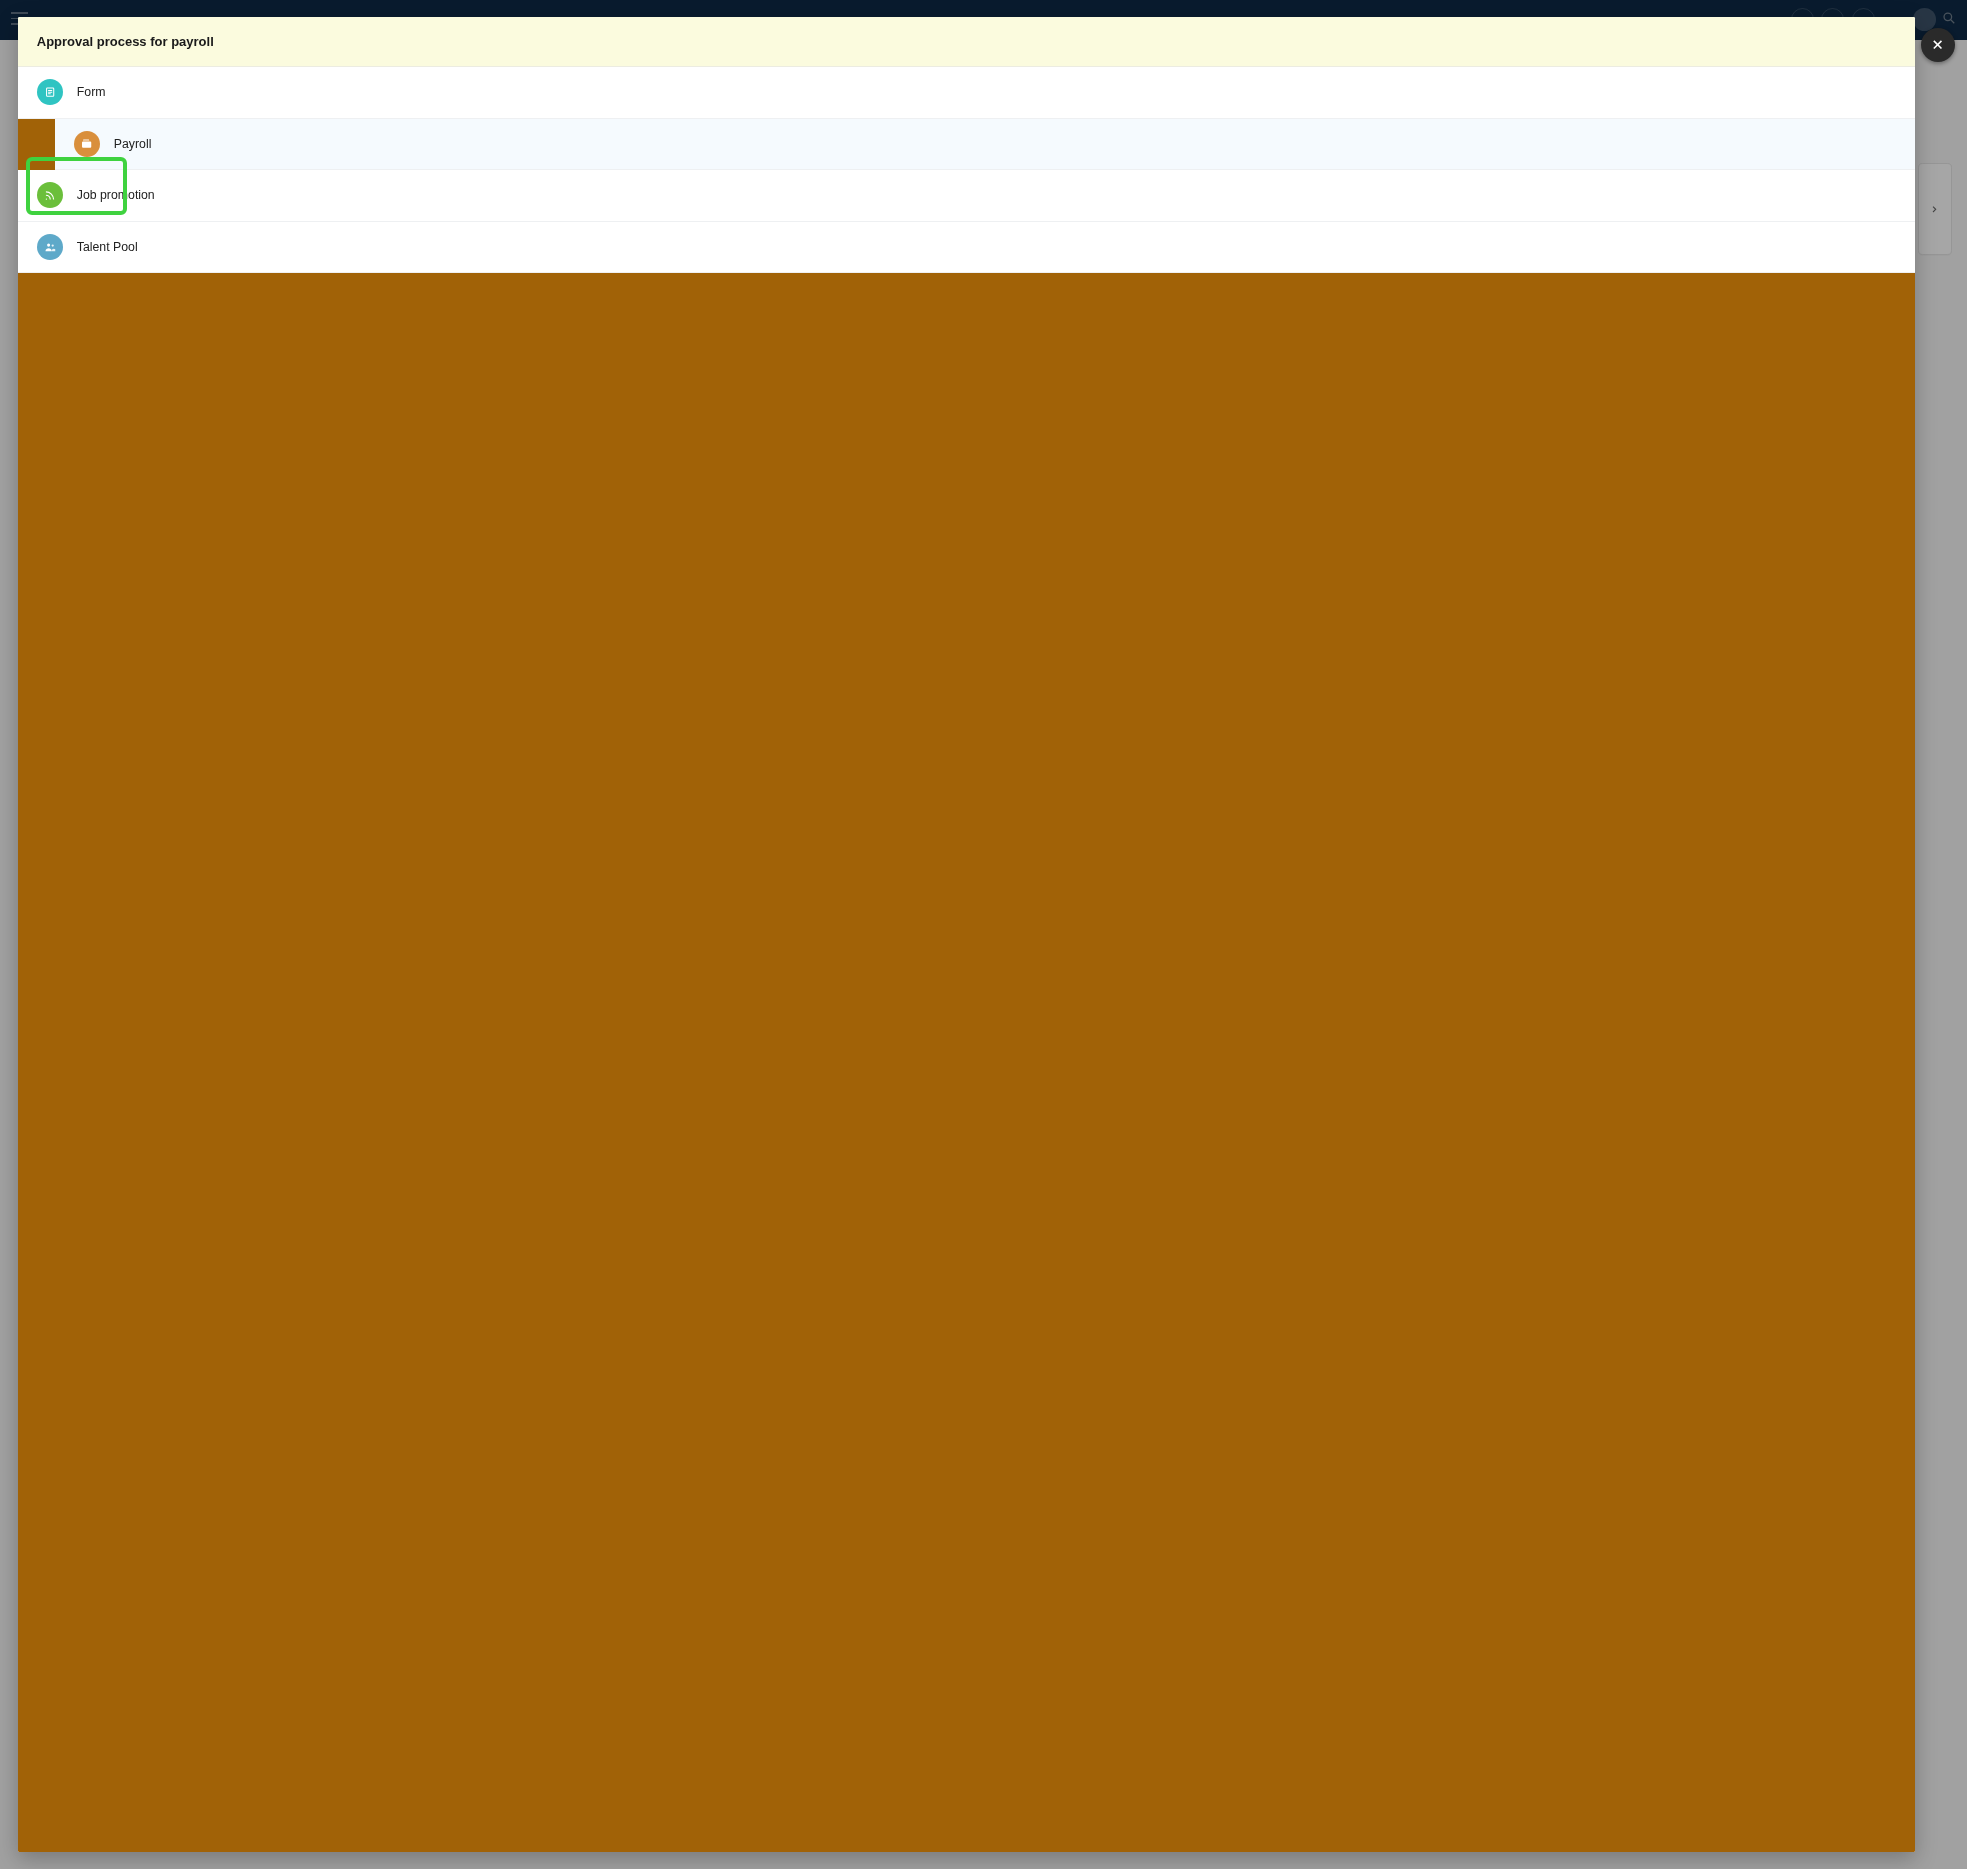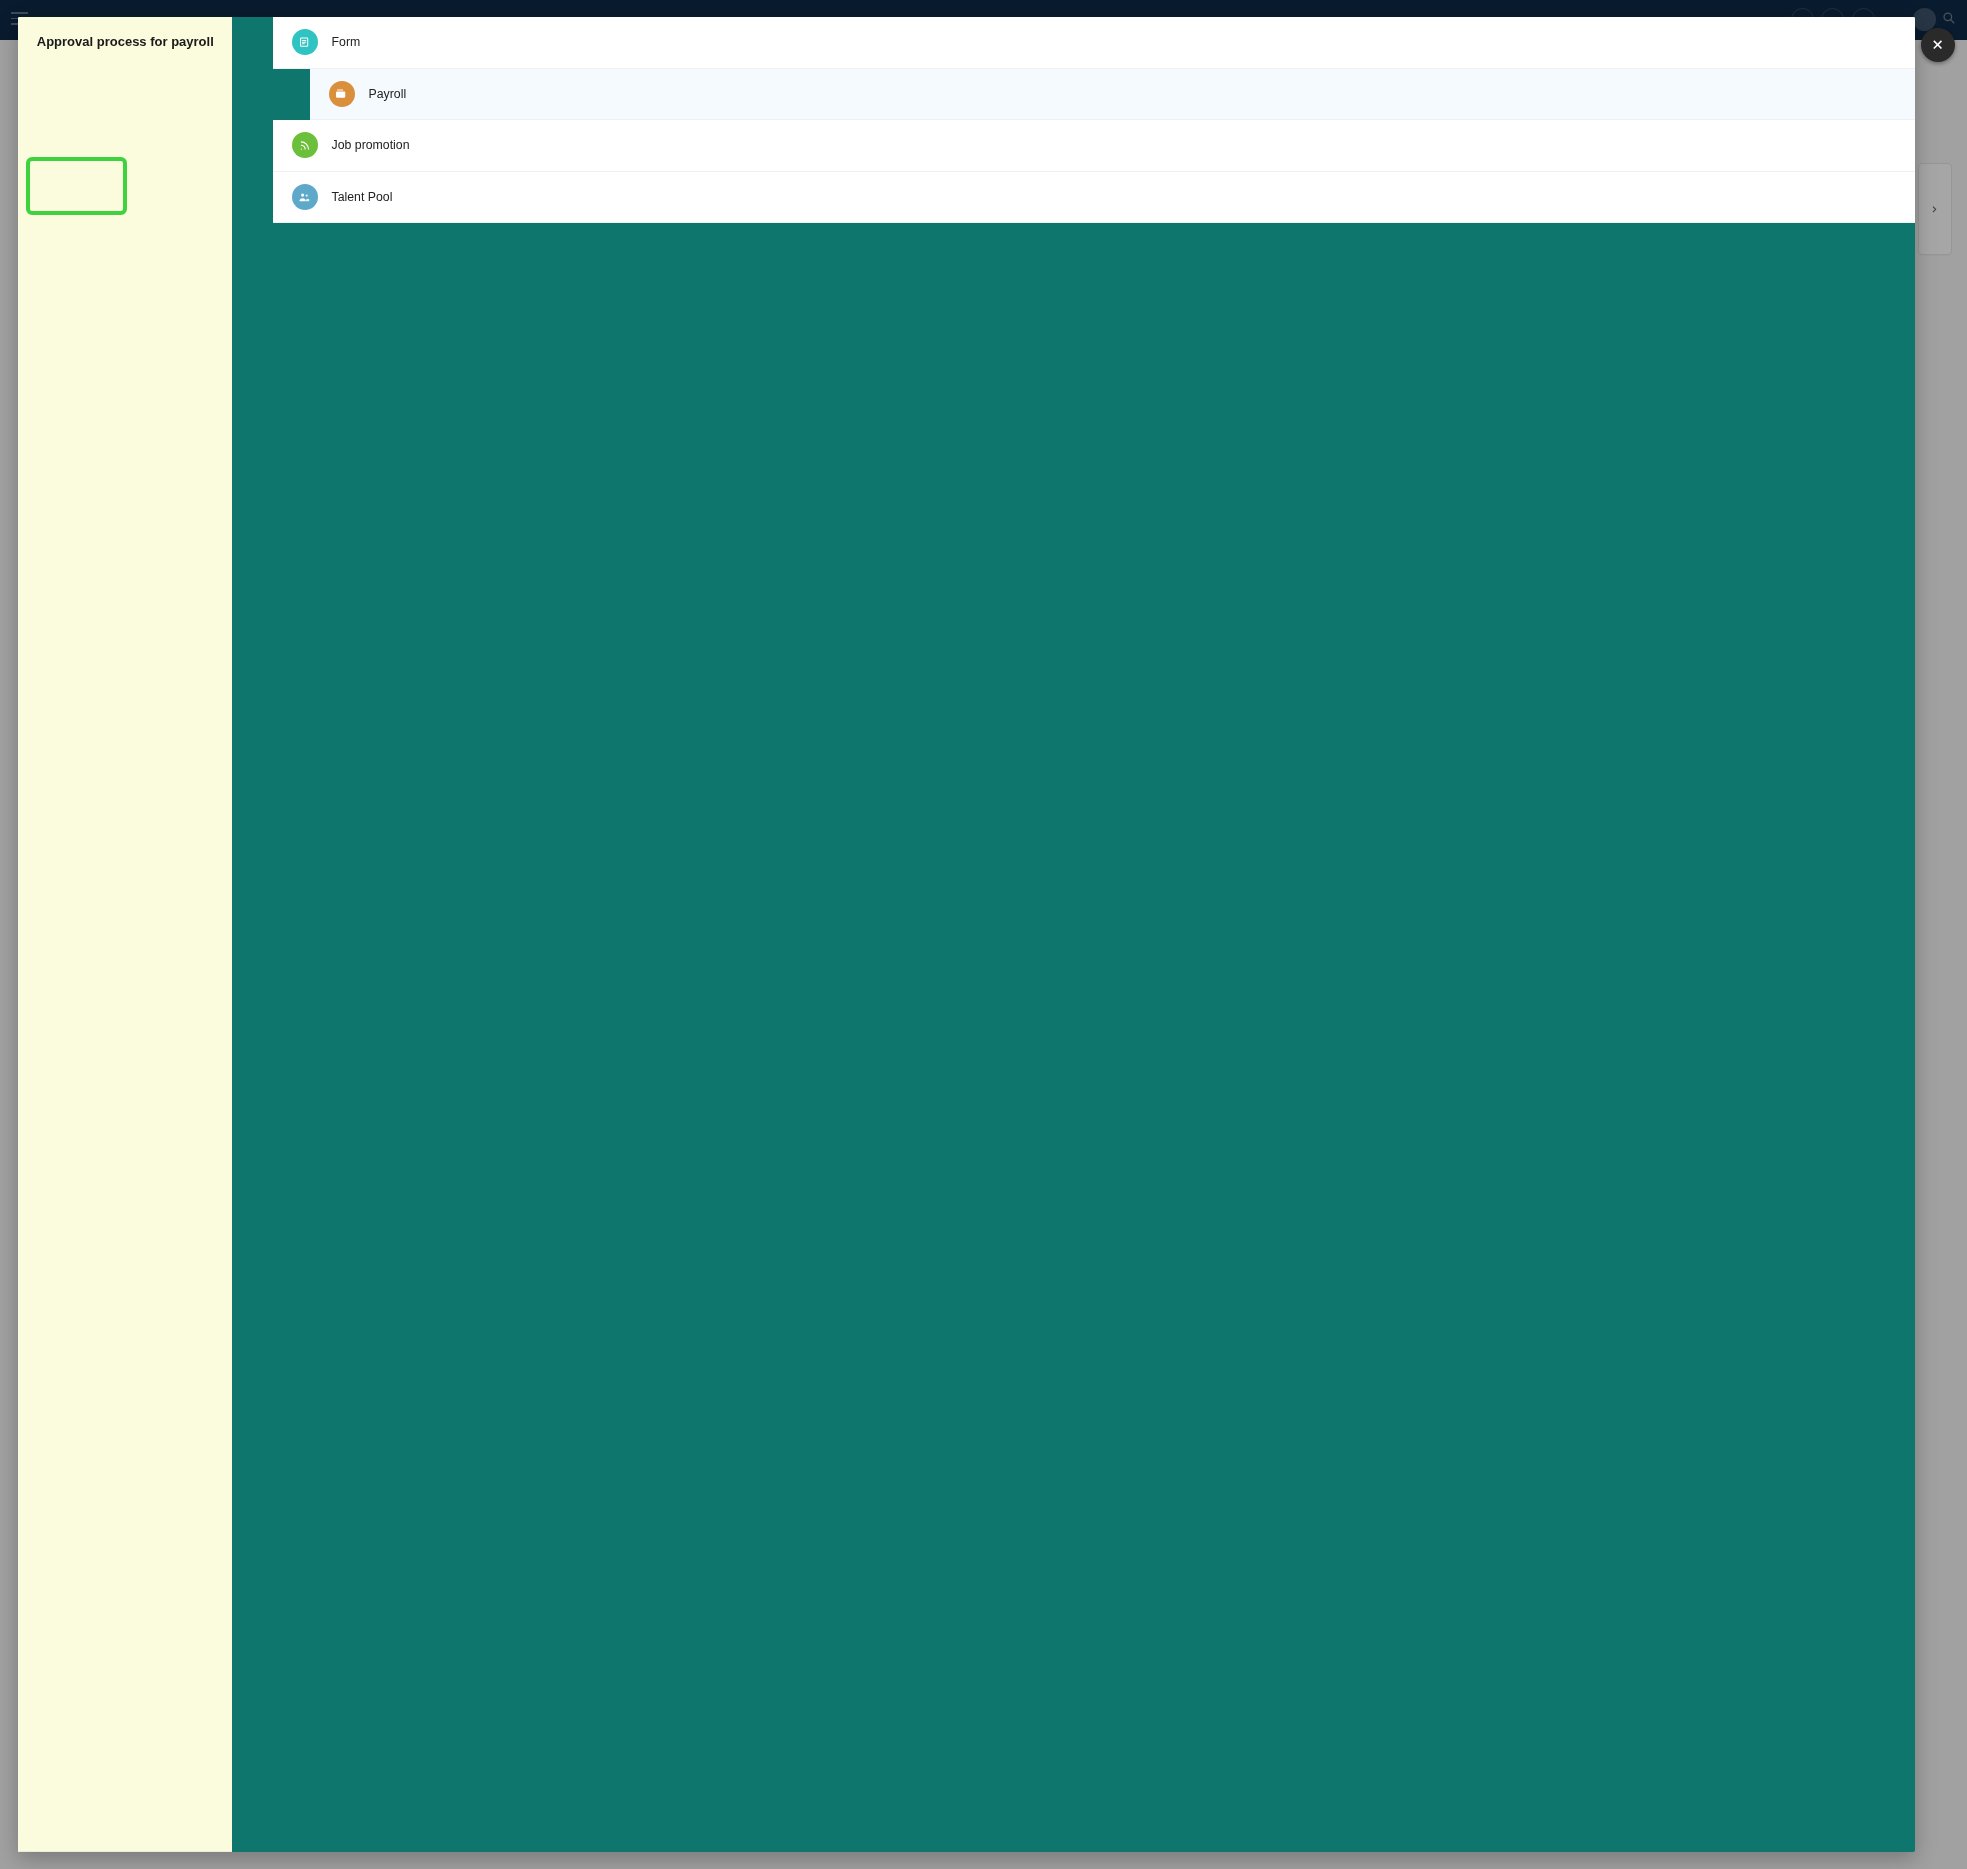--- a/index.html
+++ b/index.html
@@ -54,24 +54,23 @@
     .modal {
       position: absolute;
       top: 17px;
       left: 18.4px;
       width: calc(100% - 18.4px - 52px);
       bottom: 17px;
       background: #ffffff;
       z-index: 10;
       box-shadow: 0 6.1px 21.5px rgba(0,0,0,0.25);
       display: flex;
-      flex-direction: row;
+      flex-direction: column;
       border-radius: 1.5px;
       overflow: hidden;
-      text-align: right;
     }
 
     .modal-header {
       background: #fbfbde;
       padding: 17px 18.4px;
       border-bottom: 0.8px solid #ecece1;
     }
     .modal-title {
       font-size: 13px;
       font-weight: 700;
@@ -85,22 +84,21 @@
     }
     .modal-question-text {
       font-style: italic;
       color: #9aa3ab;
       font-size: 12.3px;
     }
 
     .option-list {
       flex: 1;
       overflow-y: auto;
-      background: #0f766e;
-      padding-left: 41px;
+      background: #a16207;
     }
     .option {
       display: flex;
       align-items: center;
       gap: 14px;
       padding: 12.3px 18.4px;
       border-bottom: 0.8px solid #eef0f2;
       cursor: pointer;
       background: #ffffff;
       position: relative;

